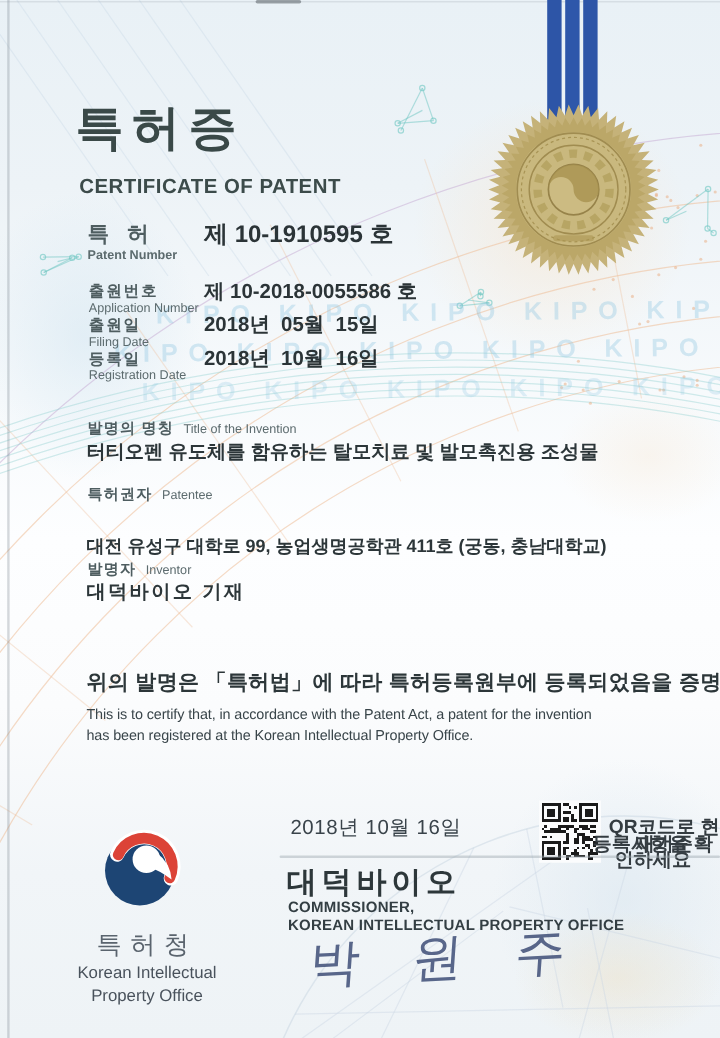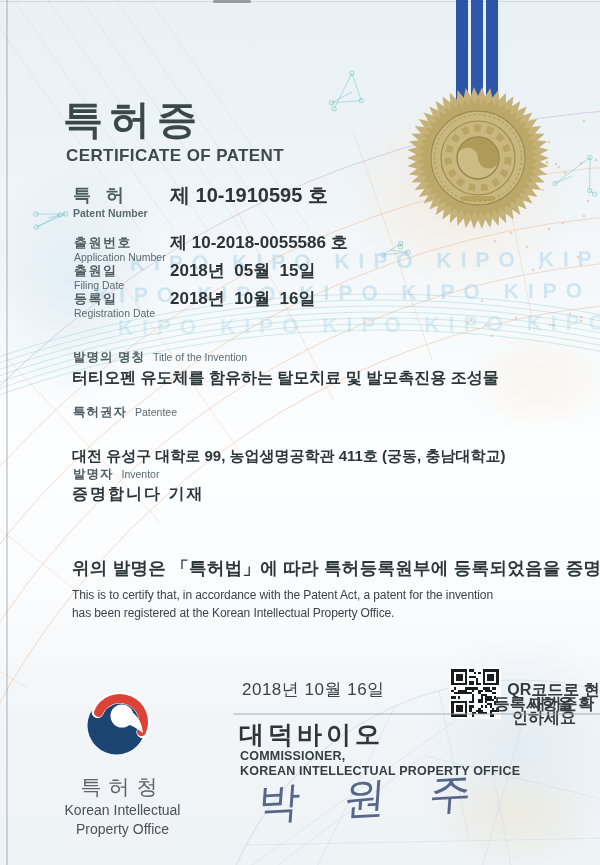--- a/index.html
+++ b/index.html
@@ -215,21 +215,21 @@
     <circle cx="75" cy="75" r="48" fill="#c9b87e"></circle>
     <circle cx="75" cy="75" r="47" fill="none" stroke="#a08c50" stroke-width="1.4"></circle>
     <circle cx="75" cy="75" r="43.5" fill="none" stroke="#a89455" stroke-width="1" stroke-dasharray="2.5,2.5"></circle>
     <circle cx="75" cy="75" r="37" fill="none" stroke="#a08c50" stroke-width="1.2"></circle>
     <circle cx="75" cy="75" r="30" fill="none" stroke="#b3a05e" stroke-width="7" stroke-dasharray="6.5,6" opacity=".8"></circle>
     <circle cx="75" cy="75" r="21" fill="#ccbb82" stroke="#97834a" stroke-width="1.4"></circle>
     <path d="M54,75 A21,21 0 0 1 96,75 A10.5,10.5 0 0 1 75,75 A10.5,10.5 0 0 0 54,75 Z" fill="#a8924f" opacity=".8"></path>
     <rect x="58" y="113" width="34" height="5" rx="2.5" fill="#a8924f" opacity=".55"></rect>
   </svg>
 
-  <div class="abs title-ko" style="left:63px;top:92px">특허증</div>
+  <div class="abs title-ko" style="left:63px;top:79px">특허증</div>
   <div class="abs title-en" style="left:66px;top:126px">CERTIFICATE OF PATENT</div>
 
   <div class="abs lbl-ko patent-lbl-ko" style="left:73px;top:183px">특 허</div>
   <div class="abs lbl-en" style="left:73px;top:205px;font-weight:bold">Patent Number</div>
   <div class="abs val patent-val" style="left:170px;top:182px">제 10-1910595 호</div>
 
   <div class="abs lbl-ko small-lbl-ko" style="left:74px;top:234px">출원번호</div>
   <div class="abs lbl-en" style="left:74px;top:249px">Application Number</div>
   <div class="abs val small-val" style="left:170px;top:231px">제 10-2018-0055586 호</div>
 
@@ -247,21 +247,21 @@
   <div class="abs section-body" style="left:72px;top:366px;width:500px">터티오펜 유도체를 함유하는 탈모치료 및 발모촉진용 조성물</div>
 
   <div class="abs section-lbl" style="left:73px;top:404px">
     <span>특허권자</span><span class="en">Patentee</span>
   </div>
   <div class="abs section-body" style="left:72px;top:444px;font-size:15px">대전 유성구 대학로 99, 농업생명공학관 411호 (궁동, 충남대학교)</div>
 
   <div class="abs section-lbl" style="left:73px;top:466px">
     <span>발명자</span><span class="en">Inventor</span>
   </div>
-  <div class="abs section-body" style="left:72px;top:482px;letter-spacing:2px">증명합니다 기재</div>
+  <div class="abs section-body" style="left:72px;top:482px;letter-spacing:2px">대덕바이오 기재</div>
 
   <div class="abs stmt-ko" style="left:72px;top:556px">위의 발명은 「특허법」에 따라 특허등록원부에 등록되었음을 증명합니다.</div>
   <div class="abs stmt-en" style="left:72px;top:586px">This is to certify that, in accordance with the Patent Act, a patent for the invention</div>
   <div class="abs stmt-en" style="left:72px;top:604px">has been registered at the Korean Intellectual Property Office.</div>
 
   <div class="abs issue-date" style="left:242px;top:678px">2018년 10월 16일</div>
 
   <svg class="abs" style="left:449px;top:667px" width="52" height="52" viewBox="-1 -1 23 23" shape-rendering="crispEdges">
     <rect x="-1" y="-1" width="23" height="23" fill="#fbfcfd"></rect>
     <g id="qr-grid" fill="#1b1b1b">

